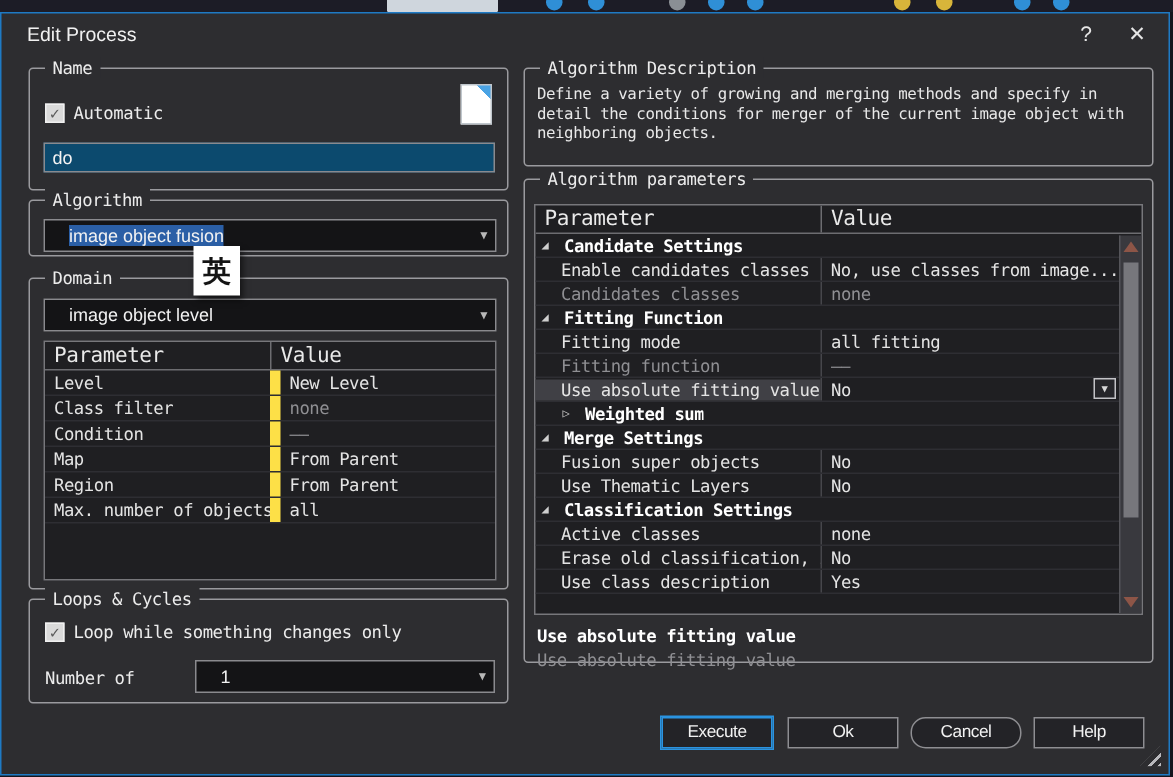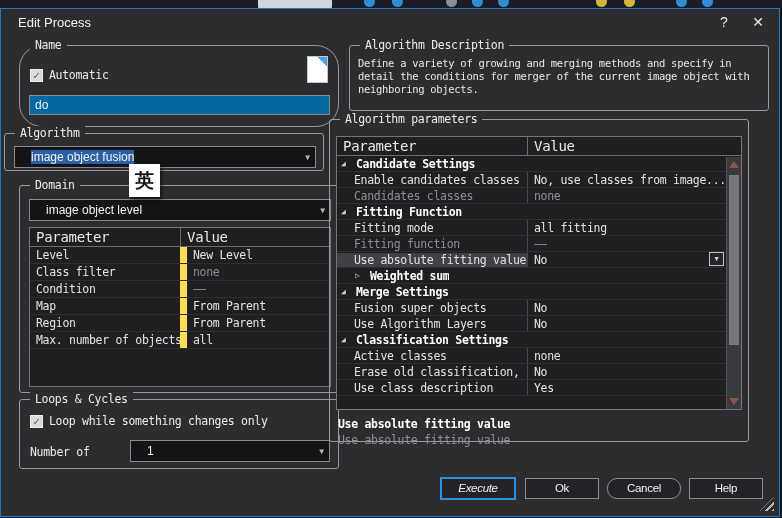--- a/index.html
+++ b/index.html
@@ -21,21 +21,21 @@
 
   
   .grp { position:absolute; border:1px solid #9a9a9e; border-radius:3px; }
   .legend { position:absolute; top:-8px; left:10px; background:#2d2d30; padding:0 5px; font-size:11.5px; letter-spacing:-0.3px; color:#ececec; white-space:nowrap; }
 
   
   .checkrow { position:absolute; display:flex; align-items:center; gap:6px; }
   .checkbox { width:13px; height:13px; background:#dadada; border:1px solid #f0f0f0; color:#5a5a5a; font-size:11px; line-height:12px; text-align:center; cursor:pointer; }
   .cklabel { font-size:11.5px; letter-spacing:-0.3px; color:#ececec; }
 
-  .textfield { position:absolute; background:#0369a1; border:1px solid #8a8a8e; color:#f2f2f2; font-family:"Liberation Sans", sans-serif; font-size:12px; padding:0 5px; outline:none; }
+  .textfield { position:absolute; background:#0c4a6e; border:1px solid #8a8a8e; color:#f2f2f2; font-family:"Liberation Sans", sans-serif; font-size:12px; padding:0 5px; outline:none; }
 
   .combo { position:absolute; background:#141416; border:1px solid #8a8a8e; display:flex; align-items:center; padding:0 16px; cursor:pointer; }
   .combo .val { font-family:"Liberation Sans", sans-serif; font-size:12px; color:#f2f2f2; white-space:nowrap; }
   .combo .val.hl { background:#2b5fa6; }
   .combo .arrow { position:absolute; right:5px; top:50%; transform:translateY(-50%); color:#b8b8b8; font-size:8px; }
 
   .docicon { position:absolute; width:21px; height:27px; background:linear-gradient(225deg, #4aa3e4 0 8px, #ffffff 8px); box-shadow:0 0 0 1px #bfc6cc inset; }
 
   .ime { position:absolute; left:128px; top:155px; width:31px; height:33px; background:#ffffff; color:#141414; font-size:19px; font-weight:bold; display:flex; align-items:center; justify-content:center; box-shadow:2px 3px 4px rgba(0,0,0,0.55); font-family:"DejaVu Sans", sans-serif; }
 
@@ -73,21 +73,21 @@
   
   .desctext { position:absolute; left:8px; right:6px; top:11px; font-size:10.5px; letter-spacing:-0.3px; line-height:13px; color:#e8e8e8; white-space:pre-line; }
 
   .infotitle { position:absolute; left:8px; font-size:11.5px; letter-spacing:-0.3px; font-weight:bold; color:#ffffff; }
   .infodesc { position:absolute; left:8px; font-size:11.5px; letter-spacing:-0.3px; color:#8f8f93; }
 
   .numlabel { position:absolute; font-size:11.5px; letter-spacing:-0.3px; color:#ececec; }
 
   
   .btn { position:absolute; width:74px; height:21px; background:#232327; border:1px solid #8e8e92; color:#f2f2f2; font-size:11.5px; letter-spacing:-0.3px; text-align:center; line-height:19px; cursor:pointer; }
-  .btn.primary { border:1px solid #2a93e0; box-shadow:0 0 0 1px #2a93e0;font-style:italic; }
+  .btn.primary { border:1px solid #2a93e0; box-shadow:0 0 0 1px #2a93e0; }
 
   .grip { position:absolute; right:5px; bottom:5px; width:14px; height:14px;
           background:repeating-linear-gradient(135deg, transparent 0 3px, #b9b9bd 3px 5px);
           clip-path:polygon(100% 0, 100% 100%, 0 100%); cursor:nwse-resize; }
 </style>
 </head>
 <body>
 
 <div class="screen">
 
@@ -105,31 +105,31 @@
   </div>
 
   <div class="dialog">
 
     <div class="titlebar">
       <span class="title">Edit Process</span>
       <span class="tbtn help">?</span>
       <span class="tbtn close">✕</span>
     </div>
 
-    <div class="grp" style="left:18px; top:36px; width:320px; height:82px;border-radius:23px;">
+    <div class="grp" style="left:18px; top:36px; width:320px; height:82px;">
       <span class="legend">Name</span>
       <div class="checkrow" style="left:10px; top:22px;">
         <span class="checkbox">✓</span>
         <span class="cklabel">Automatic</span>
       </div>
       <div class="docicon" style="right:10px; top:10px;"></div>
       <input class="textfield" style="left: 9px; top: 49px; width: 301px; height: 20px;" value="do">
     </div>
 
-    <div class="grp" style="left:3px; top:124px; width:320px; height:38px;">
+    <div class="grp" style="left:18px; top:124px; width:320px; height:38px;">
       <span class="legend">Algorithm</span>
       <div class="combo" style="left:9px; top:12px; width:302px; height:22px;">
         <span class="val hl">image object fusion</span>
         <span class="arrow">▼</span>
       </div>
     </div>
 
     <div class="grp" style="left:18px; top:176px; width:320px; height:208px;">
       <span class="legend">Domain</span>
       <div class="combo" style="left:9px; top:13px; width:302px; height:22px;">
@@ -193,21 +193,21 @@
       </div>
     </div>
 
     <div class="grp" style="left:348px; top:36px; width:420px; height:66px;">
       <span class="legend">Algorithm Description</span>
       <div class="desctext">Define a variety of growing and merging methods and specify in
 detail the conditions for merger of the current image object with
 neighboring objects.</div>
     </div>
 
-    <div class="grp" style="left:328px; top:110px; width:420px; height:323px;">
+    <div class="grp" style="left:348px; top:110px; width:420px; height:323px;">
       <span class="legend">Algorithm parameters</span>
 
       <div class="tbl" style="left:6px; top:16px; width:406px; height:274px;">
         <div class="thead">
           <span class="hc pt-c1">Parameter</span>
           <span class="hc" style="flex:1; border-left:1px solid #6d6d71; align-self:stretch; line-height:19px;">Value</span>
         </div>
 
         <div style="margin-right:15px;">
 
@@ -268,21 +268,21 @@
           </div>
 
           <div class="trow pt-row">
             <span class="c pt-c1 ind">Fusion super objects</span>
             <div class="pt-c2">
                 <span class="c">No</span>
               </div>
           </div>
 
           <div class="trow pt-row">
-            <span class="c pt-c1 ind">Use Algorithm Layers</span>
+            <span class="c pt-c1 ind">Use Thematic Layers</span>
             <div class="pt-c2">
                 <span class="c">No</span>
               </div>
           </div>
 
           <div class="trow pt-row bold">
             <span class="tri">◢</span>
             <span class="c">Classification Settings</span>
           </div>
 

